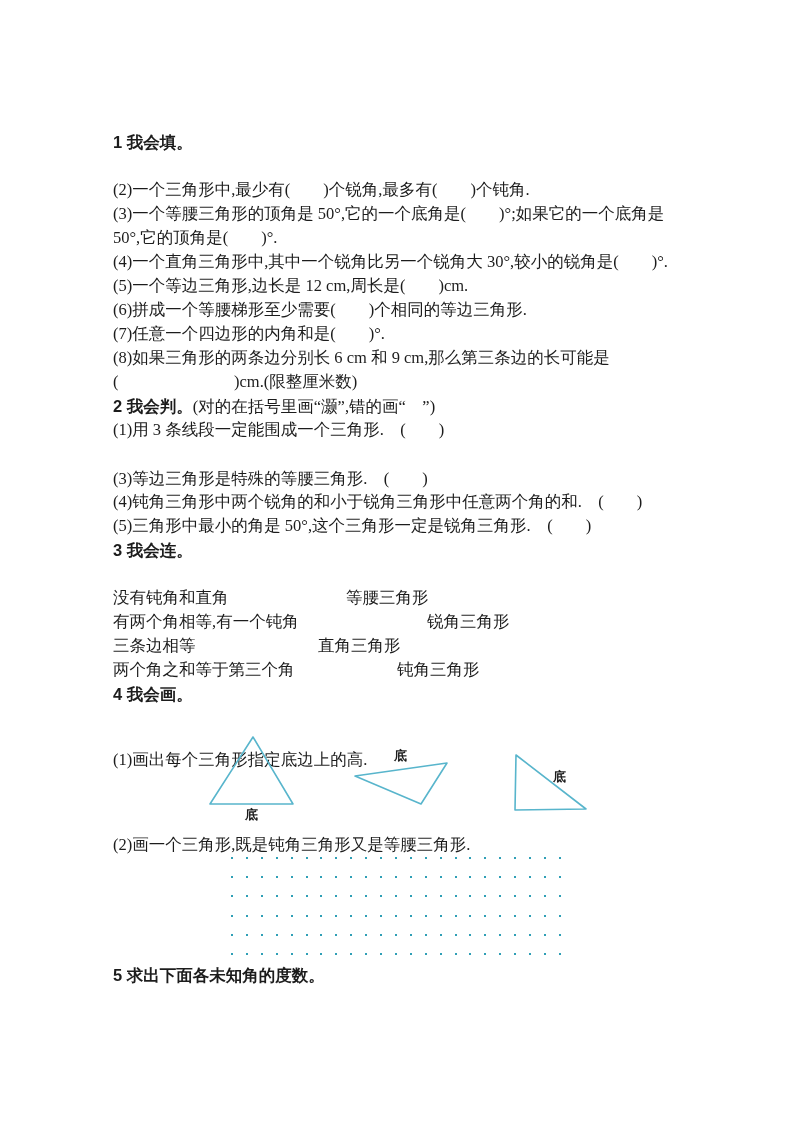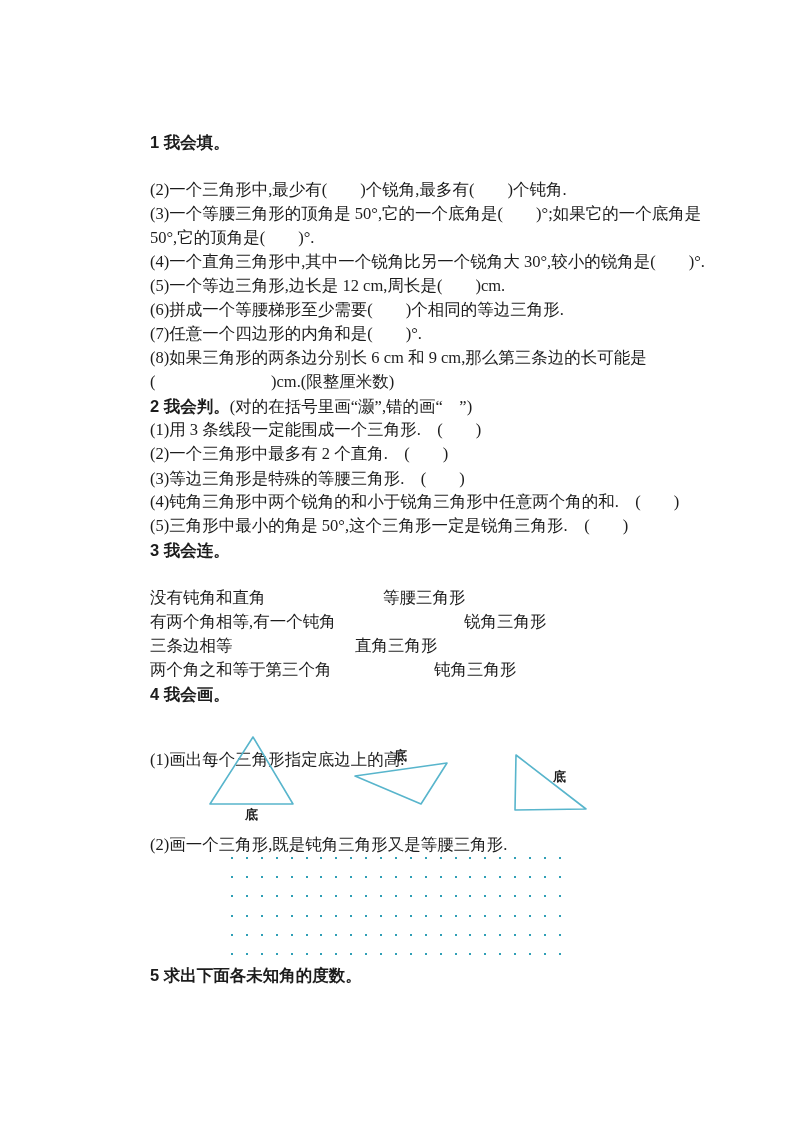--- a/index.html
+++ b/index.html
@@ -9,21 +9,20 @@
     font-family:"Liberation Serif","DejaVu Serif",serif; color:var(--ink);
     overflow:hidden;
   }
   .title {
     position:absolute; top:92px; left:0; width:100%; text-align:center;
     font-size:23px; letter-spacing:1px; white-space:pre;
   }
   .ln {
     position:absolute; left:113px; font-size:16.5px; line-height:24px;
     white-space:pre;
-    margin-left:37px;
   }
   .hd { font-family:"Liberation Sans","DejaVu Sans",sans-serif; font-weight:bold; }
   .cright { position:absolute; top:0; }
   .tri-wrap { position:absolute; left:190px; top:723px; width:420px; height:105px; }
   .tri-wrap svg { display:block; }
   .tri-wrap polygon { fill:none; stroke:var(--shape); stroke-width:1.6; stroke-linejoin:round; }
   .base-lbl {
     position:absolute; font-size:13px; font-weight:bold; line-height:13px; white-space:pre;
   }
   .dot-grid { position:absolute; left:231px; top:856px; width:340px; height:100px; }
@@ -41,21 +40,20 @@
   <div class="ln" style="top:226px">50°,它的顶角是(　　)°.</div>
   <div class="ln" style="top:250px">(4)一个直角三角形中,其中一个锐角比另一个锐角大 30°,较小的锐角是(　　)°.</div>
   <div class="ln" style="top:274px">(5)一个等边三角形,边长是 12 cm,周长是(　　)cm.</div>
   <div class="ln" style="top:298px">(6)拼成一个等腰梯形至少需要(　　)个相同的等边三角形.</div>
   <div class="ln" style="top:322px">(7)任意一个四边形的内角和是(　　)°.</div>
   <div class="ln" style="top:346px">(8)如果三角形的两条边分别长 6 cm 和 9 cm,那么第三条边的长可能是</div>
   <div class="ln" style="top:370px">(　　　　　　　)cm.(限整厘米数)</div>
 
   <div class="ln" style="top:394px"><span class="hd">2 我会判。</span><span>(对的在括号里画“灏”,错的画“　”)</span></div>
   <div class="ln" style="top:418px">(1)用 3 条线段一定能围成一个三角形.　(　　)</div>
-  <div class="ln" style="top:442px">(2)一个三角形中最多有 2 个直角.　(　　)</div>
   <div class="ln" style="top:467px">(3)等边三角形是特殊的等腰三角形.　(　　)</div>
   <div class="ln" style="top:490px">(4)钝角三角形中两个锐角的和小于锐角三角形中任意两个角的和.　(　　)</div>
   <div class="ln" style="top:514px">(5)三角形中最小的角是 50°,这个三角形一定是锐角三角形.　(　　)</div>
 
   <div class="ln hd" style="top:538px">3 我会连。</div>
   <div class="ln" style="top:610px; width:560px"><span>有两个角相等,有一个钝角</span><span class="cright" style="left:314px">锐角三角形</span></div>
   <div class="ln" style="top:586px; width:560px"><span>没有钝角和直角</span><span class="cright" style="left:233px">等腰三角形</span></div>
   <div class="ln" style="top:634px; width:560px"><span>三条边相等</span><span class="cright" style="left:205px">直角三角形</span></div>
   <div class="ln" style="top:658px; width:560px"><span>两个角之和等于第三个角</span><span class="cright" style="left:284px">钝角三角形</span></div>
 

